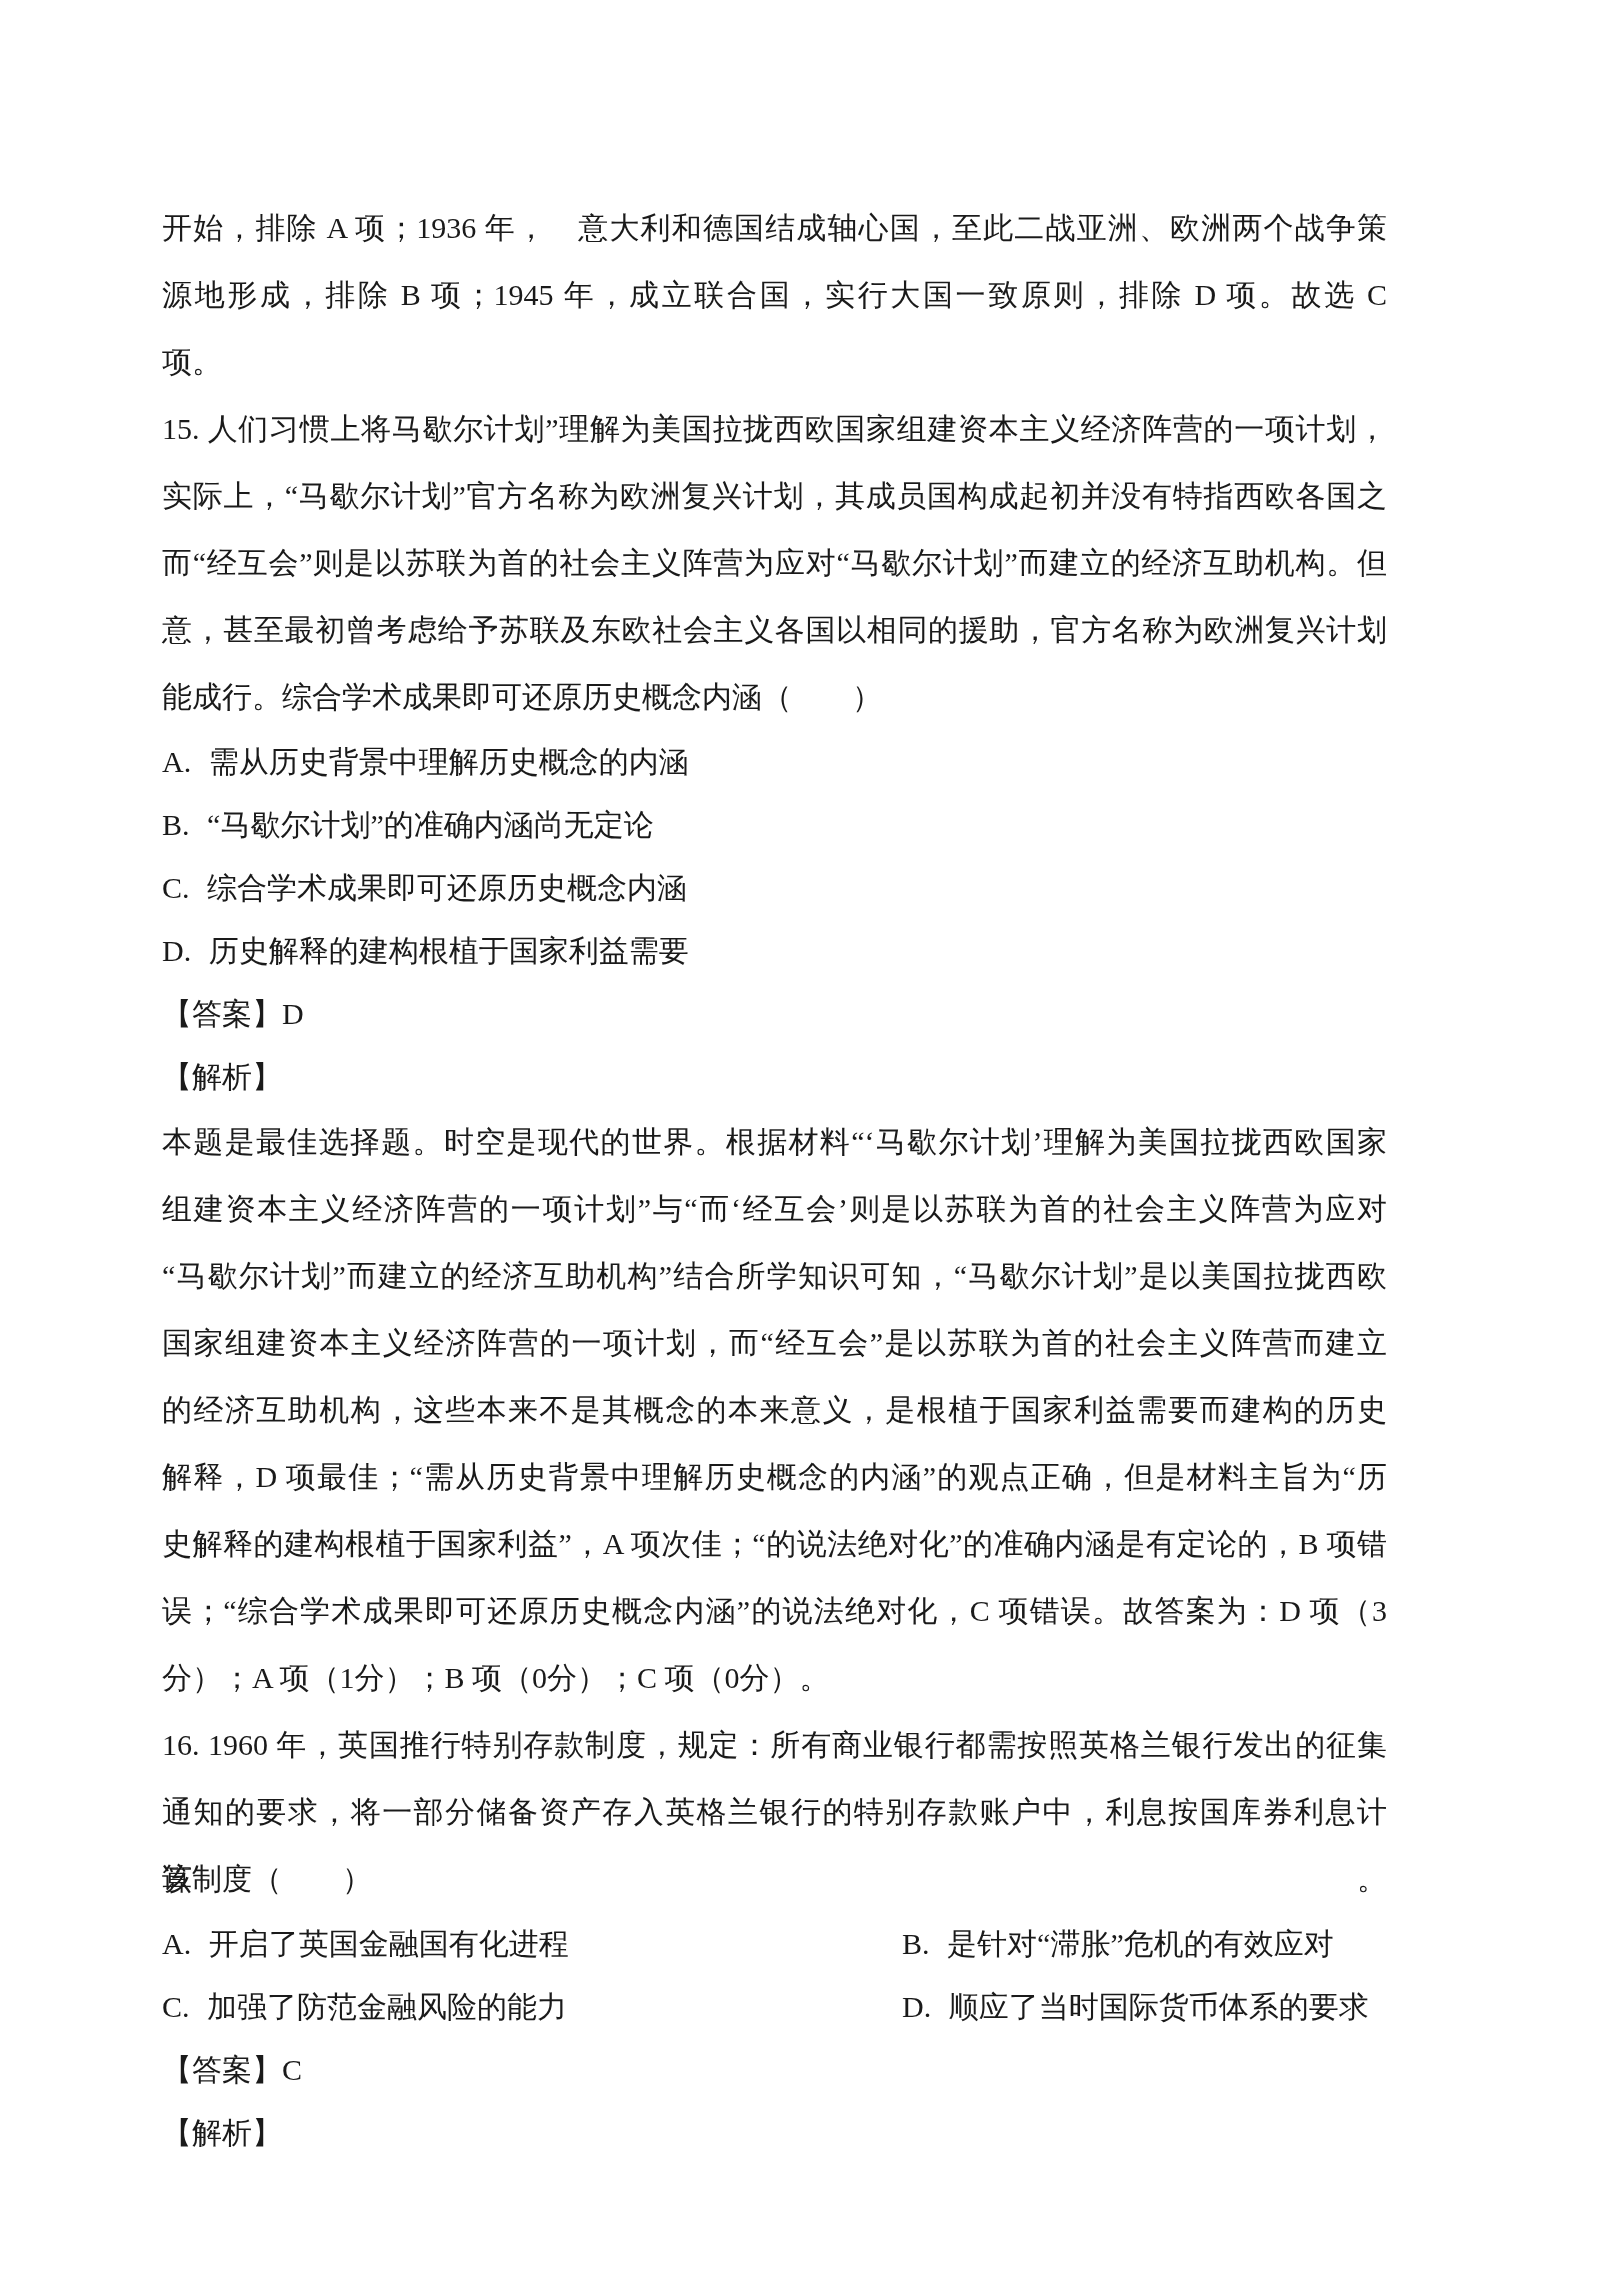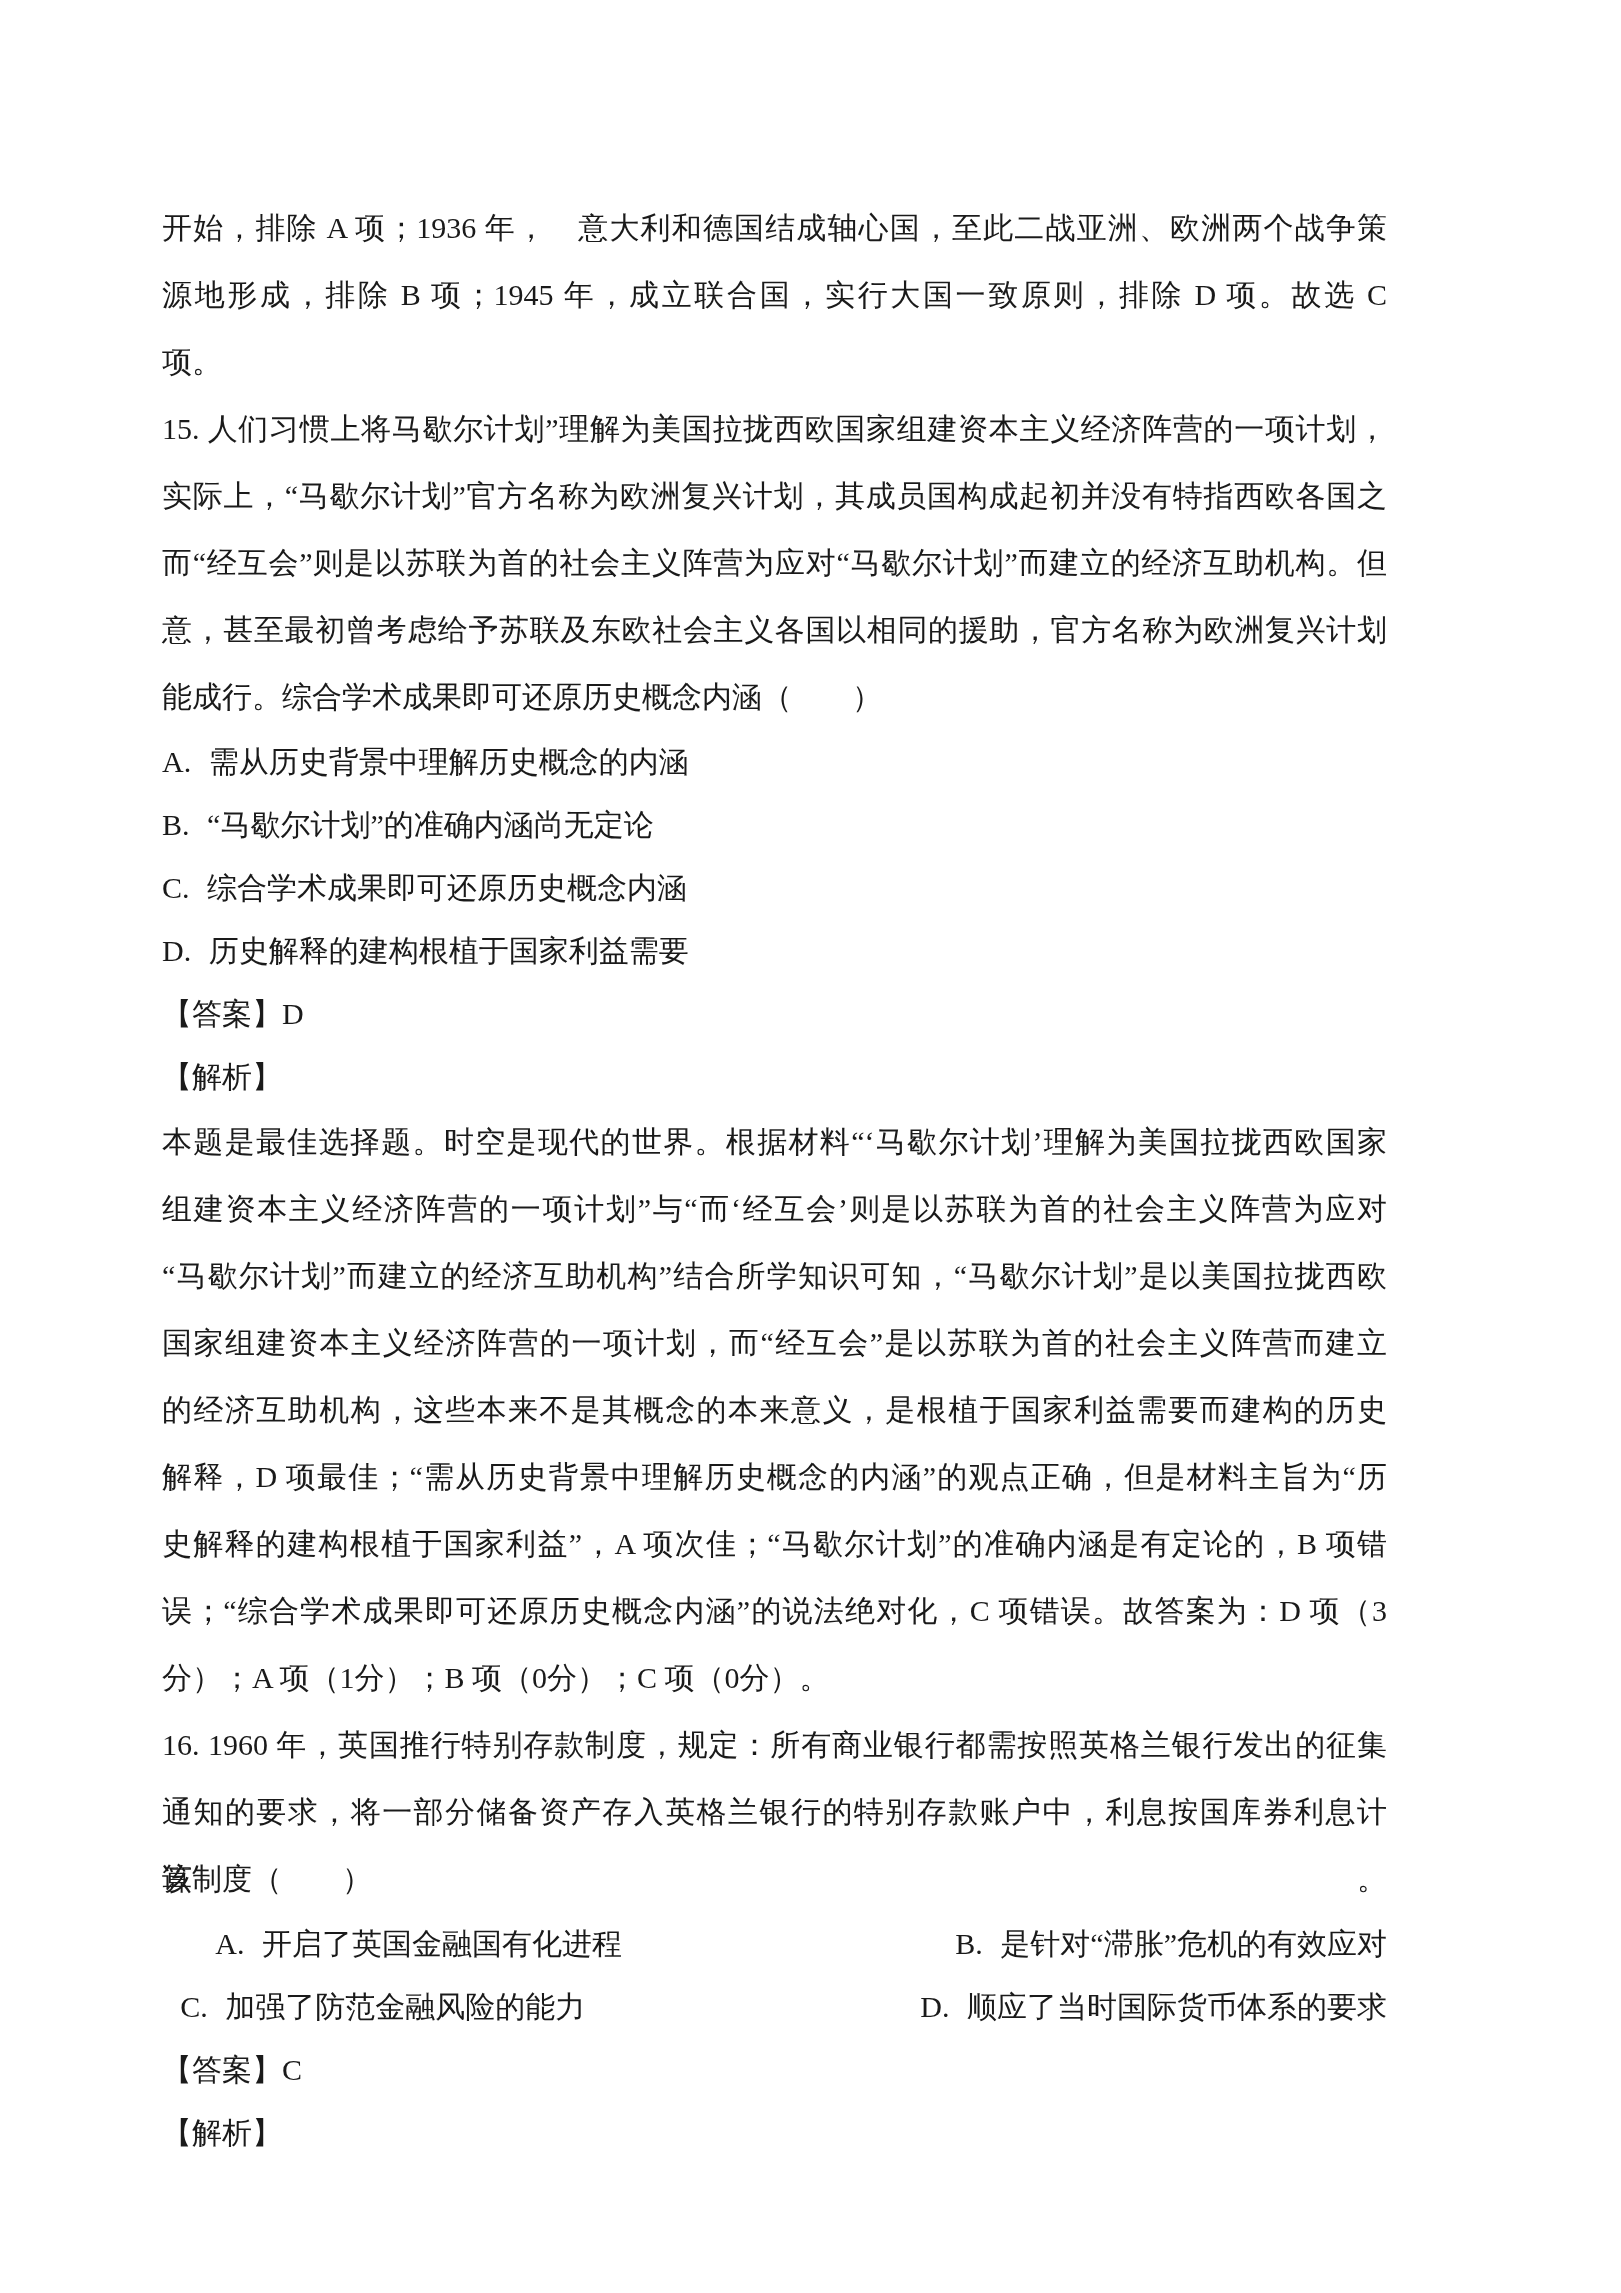--- a/index.html
+++ b/index.html
@@ -38,21 +38,20 @@
     height: 63px;
     line-height: 63px;
     white-space: nowrap;
   }
   .opt-label {
     display: inline-block;
     margin-right: 17.6px;
   }
   .cols {
     display: flex;
-    justify-content: flex-end;
   }
   .col-left {
     width: 740px;
     flex: 0 0 740px;
   }
   .tag {
     display: inline-block;
   }
 </style>
 </head>
@@ -90,21 +89,21 @@
     <div class="row-sm">
       <span class="tag">【解析】</span>
     </div>
 
     <div class="row j">本题是最佳选择题。时空是现代的世界。根据材料“‘马歇尔计划’理解为美国拉拢西欧国家</div>
     <div class="row j">组建资本主义经济阵营的一项计划”与“而‘经互会’则是以苏联为首的社会主义阵营为应对</div>
     <div class="row j">“马歇尔计划”而建立的经济互助机构”结合所学知识可知，“马歇尔计划”是以美国拉拢西欧</div>
     <div class="row j">国家组建资本主义经济阵营的一项计划，而“经互会”是以苏联为首的社会主义阵营而建立</div>
     <div class="row j">的经济互助机构，这些本来不是其概念的本来意义，是根植于国家利益需要而建构的历史</div>
     <div class="row j">解释，D 项最佳；“需从历史背景中理解历史概念的内涵”的观点正确，但是材料主旨为“历</div>
-    <div class="row j">史解释的建构根植于国家利益”，A 项次佳；“马歇尔计划”的准确内涵是有定论的，B 项错</div>
+    <div class="row j">史解释的建构根植于国家利益”，A 项次佳；“的说法绝对化”的准确内涵是有定论的，B 项错</div>
     <div class="row j">误；“综合学术成果即可还原历史概念内涵”的说法绝对化，C 项错误。故答案为：D 项（3</div>
     <div class="row">分）；A 项（1分）；B 项（0分）；C 项（0分）。</div>
 
     <div class="row j">16. 1960 年，英国推行特别存款制度，规定：所有商业银行都需按照英格兰银行发出的征集</div>
     <div class="row j">通知的要求，将一部分储备资产存入英格兰银行的特别存款账户中，利息按国库券利息计算。</div>
     <div class="row">该制度（　　）</div>
 
     <div class="row-sm cols">
       <div class="col-left">
         <span class="opt-label">A.</span><span>开启了英国金融国有化进程</span>

